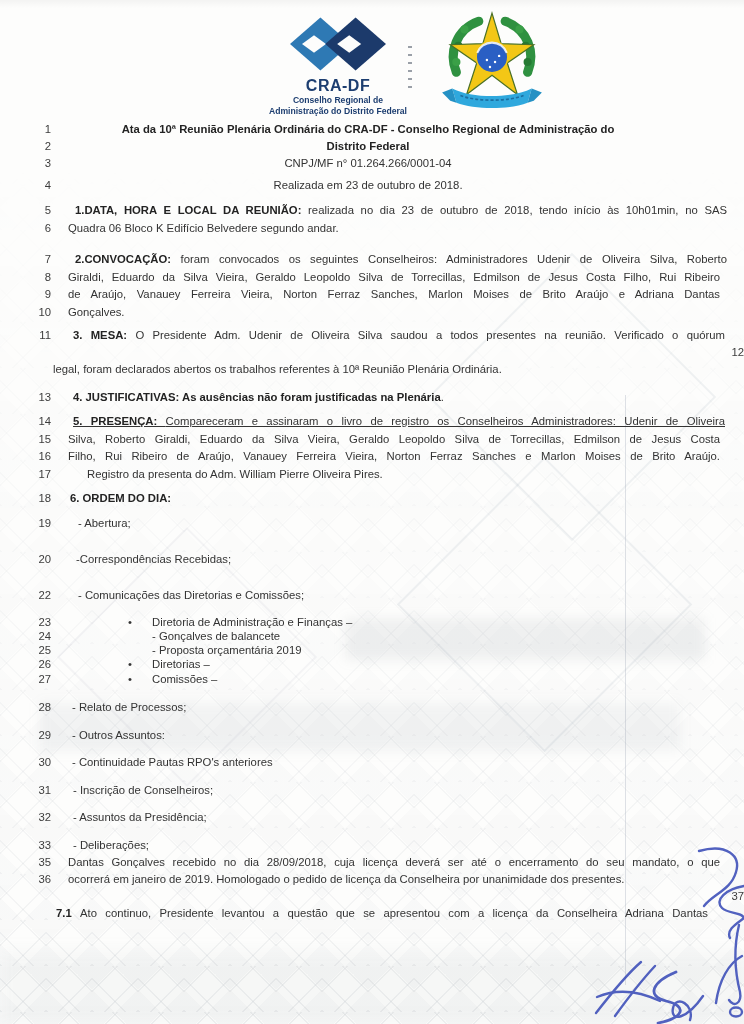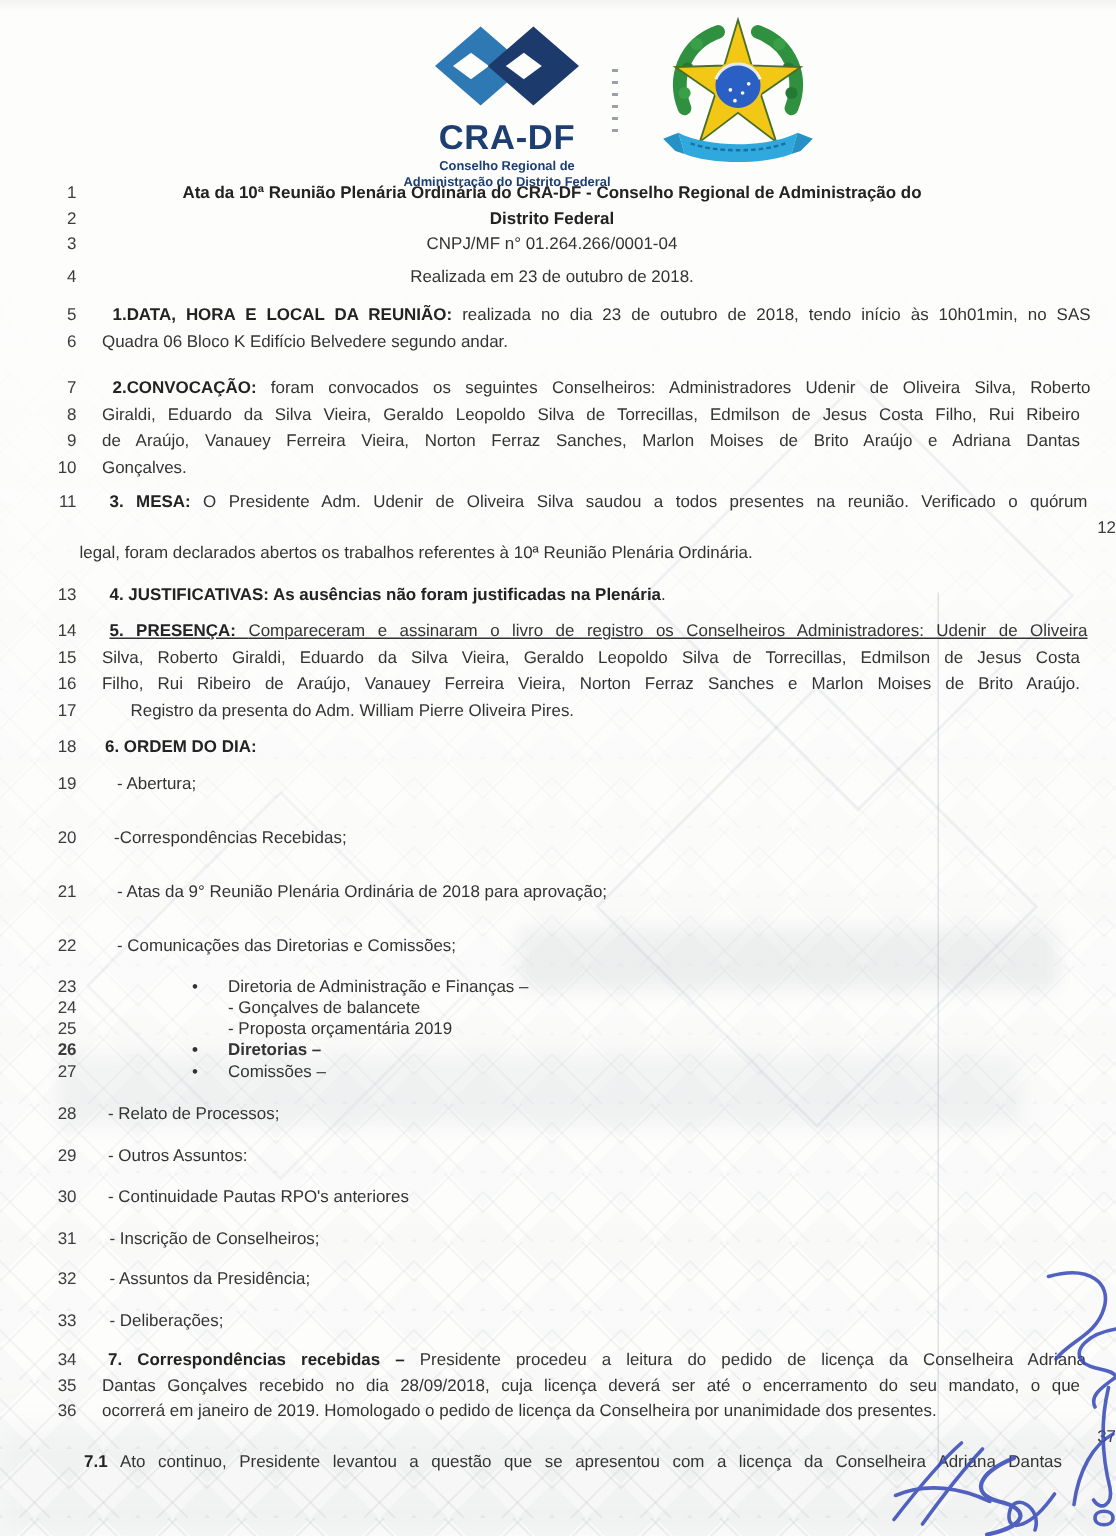--- a/index.html
+++ b/index.html
@@ -25,21 +25,21 @@
   .bigd.d1{left:470px;top:295px;width:200px;height:200px;}
   .bigd.d2{left:440px;top:500px;width:205px;height:205px;}
   .bigd.d3{left:95px;top:565px;width:180px;height:180px;border-color:rgba(150,160,175,.09);}
   .smudge{position:absolute;pointer-events:none;filter:blur(6px);background:rgba(120,128,140,.10);}
   .sm1{left:345px;top:618px;width:360px;height:42px;}
   .sm2{left:40px;top:703px;width:640px;height:48px;background:rgba(120,128,140,.08);}
   .sm3{left:0;top:950px;width:744px;height:74px;background:rgba(120,128,140,.05);filter:blur(8px);}
   .foldline{position:absolute;left:625px;top:395px;width:1px;height:590px;background:rgba(150,160,175,.30);pointer-events:none;}
   
   .logo-block{position:absolute;left:258px;top:16px;width:160px;text-align:center;}
-  .logo-acronym{font-size:23px;font-weight:bold;color:#1d3e70;letter-spacing:.5px;margin-top:1px;}
+  .logo-acronym{font-size:16px;font-weight:bold;color:#1d3e70;letter-spacing:.5px;margin-top:1px;}
   .logo-sub{font-size:8.6px;font-weight:bold;color:#1d3e70;line-height:10.5px;}
   .divider-dots{position:absolute;left:408px;top:46px;display:flex;flex-direction:column;gap:6px;}
   .divider-dots i{width:4px;height:2px;background:#9aa0a8;display:block;}
   .crest{position:absolute;left:436px;top:10px;}
   
   .doc{position:absolute;left:0;top:121px;width:744px;padding-left:36px;box-sizing:border-box;}
   .line{display:flex;font-size:11.3px;}
   .num{flex:0 0 15px;text-align:right;color:#3c3c3c;line-height:inherit;}
   .body{margin-left:17px;width:652px;}
   .line.c .body{width:600px;text-align:center;}
@@ -190,40 +190,36 @@
       </div>
       <div class="line" style="margin-top: 8px; line-height: 17px;">
         <span class="num">19</span>
         <span class="body" style="padding-left: 10px;"><span>- Abertura;</span></span>
       </div>
       <div class="line" style="margin-top: 19px; line-height: 17px;">
         <span class="num">20</span>
         <span class="body" style="padding-left: 8px;"><span>-Correspondências Recebidas;</span></span>
       </div>
       <div class="line" style="margin-top: 19px; line-height: 17px;">
-        <span class="num">21</span>
-        <span class="body" style="padding-left: 10px;"><span>- Atas da 9° Reunião Plenária Ordinária de 2018 para aprovação;</span></span>
-      </div>
-      <div class="line" style="margin-top: 19px; line-height: 17px;">
         <span class="num">22</span>
         <span class="body" style="padding-left: 10px;"><span>- Comunicações das Diretorias e Comissões;</span></span>
       </div>
       <div class="line" style="margin-top: 11px; line-height: 14px;">
         <span class="num">23</span>
         <span class="body" style="padding-left: 60px;"><span class="blt">•</span><span>Diretoria de Administração e Finanças –</span></span>
       </div>
       <div class="line" style="margin-top: 0px; line-height: 14px;">
         <span class="num">24</span>
         <span class="body" style="padding-left: 84px;"><span>- Gonçalves de balancete</span></span>
       </div>
       <div class="line" style="margin-top: 0px; line-height: 14px;">
         <span class="num">25</span>
         <span class="body" style="padding-left: 84px;"><span>- Proposta orçamentária 2019</span></span>
       </div>
-      <div class="line" style="margin-top: 0px; line-height: 14px; font-weight: bold;">
+      <div class="line" style="margin-top: 0px; line-height: 14px;">
         <span class="num">26</span>
         <span class="body" style="padding-left: 60px;"><span class="blt">•</span><span>Diretorias –</span></span>
       </div>
       <div class="line" style="margin-top: 1px; line-height: 14px;">
         <span class="num">27</span>
         <span class="body" style="padding-left: 60px;"><span class="blt">•</span><span>Comissões –</span></span>
       </div>
       <div class="line" style="margin-top: 13px; line-height: 17px;">
         <span class="num">28</span>
         <span class="body" style="padding-left: 4px;"><span>- Relato de Processos;</span></span>
@@ -240,24 +236,20 @@
         <span class="num">31</span>
         <span class="body" style="padding-left: 5px;"><span>- Inscrição de Conselheiros;</span></span>
       </div>
       <div class="line" style="margin-top: 10px; line-height: 17px;">
         <span class="num">32</span>
         <span class="body" style="padding-left: 5px;"><span>- Assuntos da Presidência;</span></span>
       </div>
       <div class="line" style="margin-top: 11px; line-height: 17px;">
         <span class="num">33</span>
         <span class="body" style="padding-left: 5px;"><span>- Deliberações;</span></span>
-      </div>
-      <div class="line j" style="margin-top: 9px; line-height: 17px;">
-        <span class="num">34</span>
-        <span class="body" style="padding-left: 4px;"><b>7. Correspondências recebidas – </b><span>Presidente procedeu a leitura do pedido de licença da Conselheira Adriana</span></span>
       </div>
       <div class="line j" style="margin-top: 0px; line-height: 17px;">
         <span class="num">35</span>
         <span class="body"><span>Dantas Gonçalves recebido no dia 28/09/2018, cuja licença deverá ser até o encerramento do seu mandato, o que</span></span>
       </div>
       <div class="line" style="margin-top: 0px; line-height: 17px;">
         <span class="num">36</span>
         <span class="body"><span>ocorrerá em janeiro de 2019. Homologado o pedido de licença da Conselheira por unanimidade dos presentes.</span></span>
       </div>
       <div class="line j" style="margin-top: 0; line-height: 17px; flex-direction: column;">

